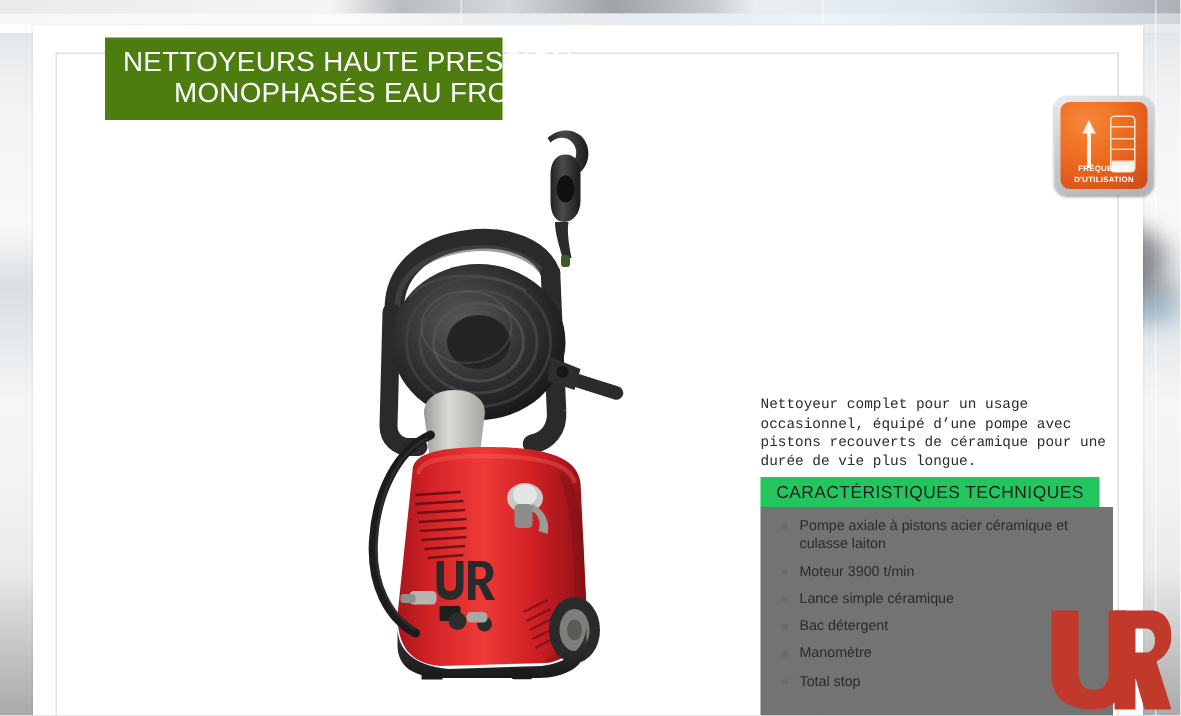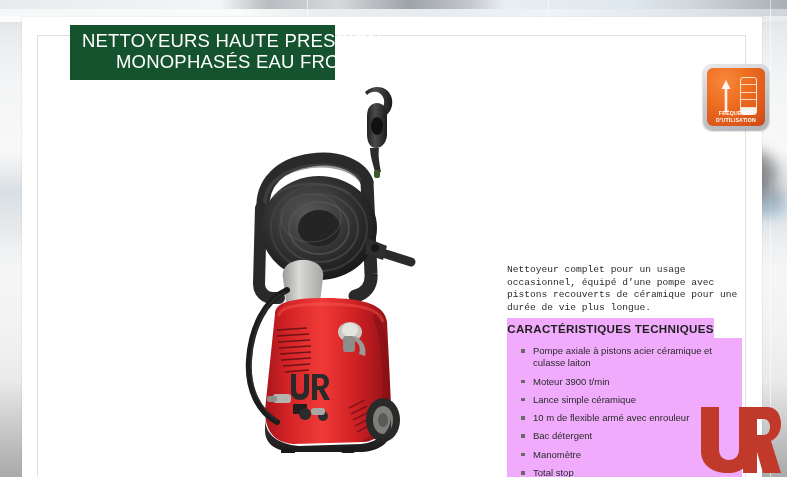--- a/index.html
+++ b/index.html
@@ -28,21 +28,21 @@
   .blob-c{right:0px;top:196px;width:36px;height:22px;background:rgba(150,190,215,.5);}
   .blob-d{right:30px;top:300px;width:60px;height:70px;background:rgba(225,228,230,.8);}
   .bd-sheen{position:absolute;left:40px;top:250px;width:120px;height:160px;background:radial-gradient(ellipse at center,rgba(255,255,255,.85),rgba(255,255,255,0) 70%);filter:blur(4px);}
 
   
   .page{position:absolute;left:22px;top:17px;width:740px;height:460px;background:#ffffff;
     box-shadow:0 0 0 1px rgba(0,0,0,0.04);}
   .page-inner{position:absolute;left:15px;top:18px;right:16px;bottom:0;border:1px solid #e0e0e0;border-bottom:none;}
 
   
-  .title-bar{position:absolute;left:70px;top:25px;width:265px;background:#14532d;
+  .title-bar{position:absolute;left:70px;top:25px;width:265px;background:#4d7c0f;
     padding:5px 0 8px 0;}
   .title-bar .ln{display:block;color:#ffffff;font-size:18.5px;line-height:21px;
     letter-spacing:.2px;white-space:nowrap;}
   .title-bar .ln1{padding-left:12px;}
   .title-bar .ln2{padding-left:22px;margin-left:24px;}
 
   
   .photo{position:absolute;left:215px;top:78px;width:230px;height:375px;}
   .photo svg{display:block;width:100%;height:100%;}
 
@@ -59,25 +59,25 @@
     display:flex;flex-direction:column;}
   .gseg{flex:1;border-bottom:1.4px solid #ffd9bf;}
   .gseg:last-child{border-bottom:none;}
   .gseg.on{background:#f4f2ee;}
   .badge-txt{position:absolute;left:0;right:0;bottom:3px;text-align:center;color:#ffffff;
     font-size:5.2px;line-height:6.4px;font-weight:bold;letter-spacing:.2px;}
 
   
   .desc{position:absolute;left:507px;top:264px;width:235px;color:#2b2b2b;
     font-size:9.6px;line-height:12.6px;font-family:Liberation Mono, monospace;}
-  .spec-head{position:absolute;left:507px;top:318px;width:207px;height:20px;
-    background:#f0abfc;color:#1f1f1f;font-size:11.6px;font-weight:bold;
+  .spec-head{position:absolute;left:507px;top:318px;width:226px;height:20px;
+    background:#22c55e;color:#1f1f1f;font-size:11.6px;font-weight:normal;
     letter-spacing:.3px;display:flex;align-items:center;justify-content:center;}
   .spec-list{position:absolute;left:507px;top:338px;width:235px;height:139px;
-    background:#f0abfc;padding:7px 0 0 0;box-sizing:border-box;margin:0;list-style:none;}
+    background:#737373;padding:7px 0 0 0;box-sizing:border-box;margin:0;list-style:none;}
   .spec-list li{position:relative;color:#2a2a2a;font-size:9.5px;line-height:12.3px;
     padding:0 12px 6px 26px;}
   .spec-list li::before{content:"";position:absolute;left:14px;top:4px;
     width:3.5px;height:3.5px;background:#6a6a6a;}
 
   
   .logo{position:absolute;right:6px;bottom:2px;width:86px;height:74px;}
   .logo svg{display:block;width:100%;height:100%;}
 </style>
 </head>
@@ -266,21 +266,20 @@
   </div>
 
   <div class="desc">Nettoyeur complet pour un usage occasionnel, équipé d’une pompe avec pistons recouverts de céramique pour une durée de vie plus longue.</div>
 
   <div class="spec-head">CARACTÉRISTIQUES TECHNIQUES</div>
 
   <ul class="spec-list">
     <li>Pompe axiale à pistons acier céramique et culasse laiton</li>
     <li>Moteur 3900 t/min</li>
     <li>Lance simple céramique</li>
-    <li>10 m de flexible armé avec enrouleur</li>
     <li>Bac détergent</li>
     <li>Manomètre</li>
     <li>Total stop</li>
 
   </ul>
 
   <div class="logo">
     <svg viewBox="0 0 86 74" xmlns="http://www.w3.org/2000/svg">
       <g fill="#c0392b">
         <path d="M6 6 L24 6 L24 48 C24 55 28 59 34 59 C40 59 44 55 44 48 L44 6 L56 6 L56 50 C56 64 47 72 33 72 C17 72 6 64 6 50 Z"></path>

